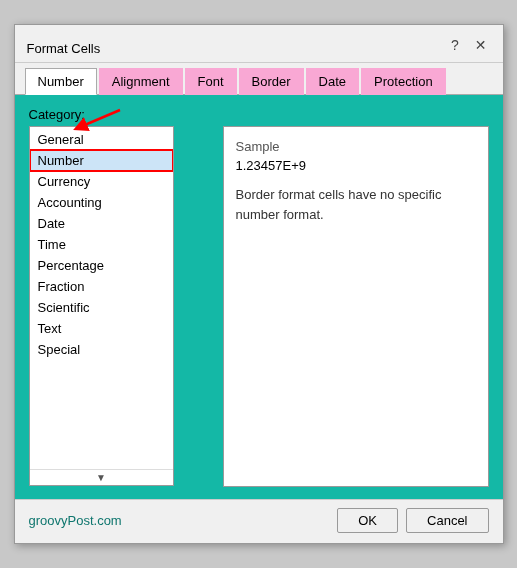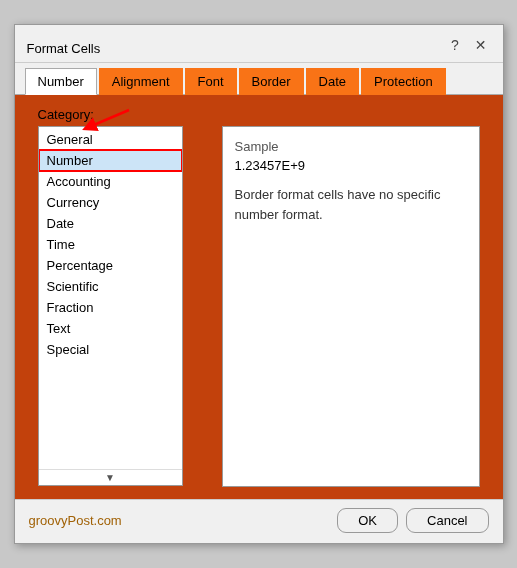--- a/index.html
+++ b/index.html
@@ -55,44 +55,45 @@
       border-bottom: 1px solid #aaa;
       padding: 4px 10px 0 10px;
       gap: 2px;
     }
     .tab {
       padding: 5px 12px;
       font-size: 13px;
       cursor: pointer;
       border: 1px solid transparent;
       border-bottom: none;
-      background: #f97316;
+      background: #f9a8d4;
       color: #000;
       position: relative;
       bottom: -1px;
     }
     .tab.active {
       background: #fff;
       border: 1px solid #aaa;
       border-bottom: 1px solid #fff;
       z-index: 1;
     }
     .dialog-content {
       display: flex;
       flex-direction: column;
       flex: 1;
-      padding: 12px 23px;
-      background: #c2410c;
+      padding: 12px 14px;
+      background: #14b8a6;
     }
     .category-label {
       font-size: 13px;
       margin-bottom: 4px;
     }
     .main-row {
       display: flex;
+      gap: 10px;
       flex: 1;
     }
     .category-panel {
       width: 145px;
       background: #fff;
       border: 1px solid #999;
       display: flex;
       flex-direction: column;
       position: relative;
       min-height: 320px;
@@ -142,34 +143,34 @@
     }
     .dialog-footer {
       display: flex;
       align-items: center;
       justify-content: space-between;
       padding: 8px 14px 10px 14px;
       border-top: 1px solid #ccc;
       background: #f0f0f0;
     }
     .footer-brand {
-      color: #a16207;
+      color: #0f766e;
       font-size: 13px;
     }
     .footer-buttons {
       display: flex;
       gap: 8px;
     }
     .btn {
       padding: 4px 20px;
       font-size: 13px;
       cursor: pointer;
       background: #f0f0f0;
       border: 1px solid #999;
-      border-radius: 9px;
+      border-radius: 2px;
     }
 
     
     .category-item.selected-highlight {
       outline: 2px solid red;
       outline-offset: -1px;
       background: #cce4f7;
     }
   </style>
 </head>
@@ -205,27 +206,27 @@
             <marker id="arrowhead" markerWidth="6" markerHeight="6" refX="3" refY="3" orient="auto">
               <polygon points="0 0, 6 3, 0 6" fill="red"></polygon>
             </marker>
           </defs>
           <line x1="70" y1="5" x2="30" y2="22" stroke="red" stroke-width="2.5" marker-end="url(#arrowhead)"></line>
         </svg>
 
         <div class="category-list">
           <div class="category-item">General</div>
           <div class="category-item selected-highlight">Number</div>
+          <div class="category-item">Currency</div>
           <div class="category-item">Accounting</div>
-          <div class="category-item">Currency</div>
           <div class="category-item">Date</div>
           <div class="category-item">Time</div>
           <div class="category-item">Percentage</div>
+          <div class="category-item">Fraction</div>
           <div class="category-item">Scientific</div>
-          <div class="category-item">Fraction</div>
           <div class="category-item">Text</div>
           <div class="category-item">Special</div>
         </div>
         <div class="scroll-arrow">▼</div>
       </div>
 
       <div class="right-panel">
         <div class="sample-label">Sample</div>
         <div class="sample-value">1.23457E+9</div>
         <div class="description">Border format cells have no specific number format.</div>

